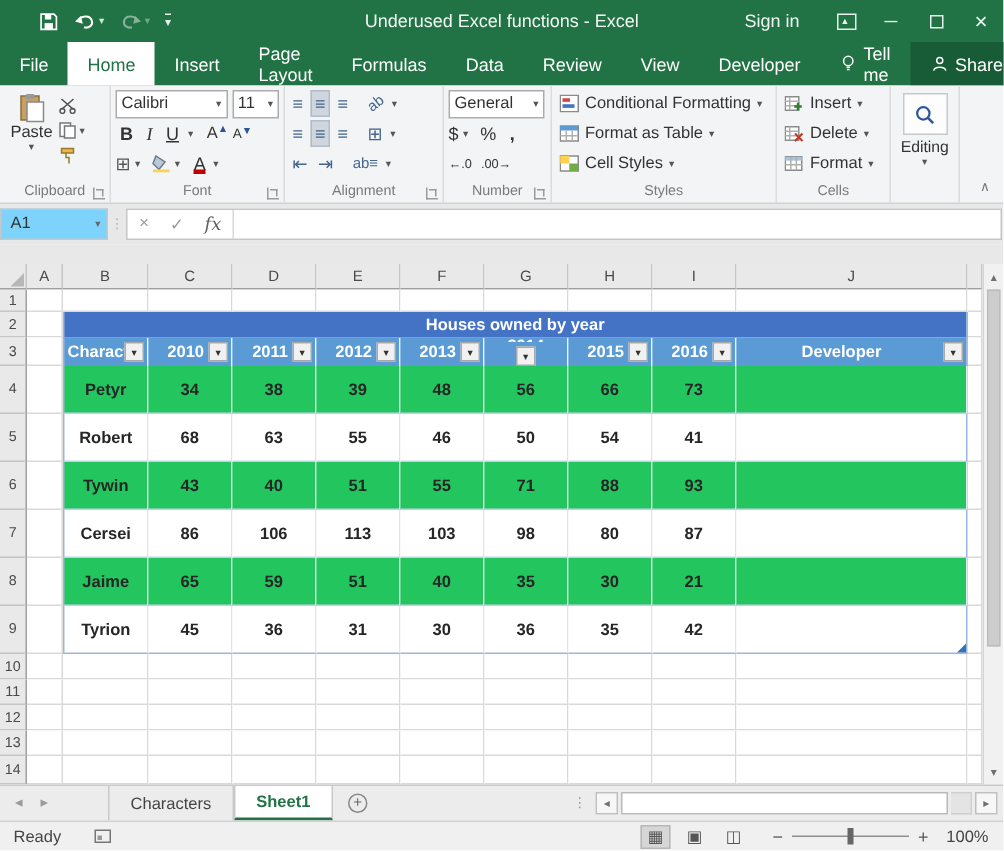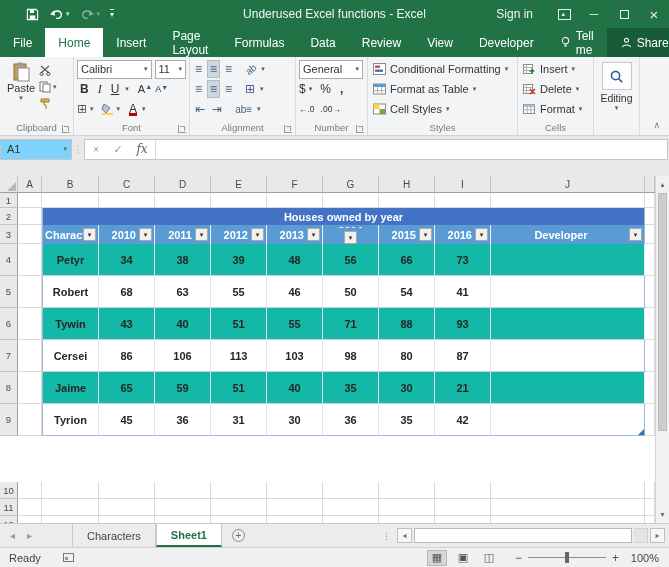--- a/index.html
+++ b/index.html
@@ -93,21 +93,21 @@
   .cell { border-right:1px solid #d9d9d9; border-bottom:1px solid #d9d9d9; background:#fff; flex:0 0 auto; }
 
   
   .t-title { background:#4472c4; border-right:none; border-bottom:none; color:#fff; font-weight:700; font-size:11px; display:flex; align-items:center; justify-content:center; }
   .t-head { background:#5b9bd5; border-right:1px solid #eef3f9; border-bottom:none; color:#fff; font-weight:700; font-size:11px; display:flex; align-items:center; padding:0 2px; }
   .t-head .hlabel { white-space:nowrap; overflow:hidden; }
   .t-head.h-center .hlabel { flex:1; text-align:center; }
   .t-head.h-right { justify-content:flex-end; gap:3px; }
   .fbtn-filter { width:13px; height:13px; background:#f1f1f1; border:1px solid #a9a9a9; display:flex; align-items:center; justify-content:center; font-size:7px; color:#333; flex:0 0 auto; }
   .t-cell { display:flex; align-items:center; justify-content:center; font-size:11px; color:#262626; border-right:1px solid #e0e4ea; border-bottom:1px solid #c3d2e8; }
-  .t-cell.band { background:#14b8a6; border-right-color:#e4e8ee; }
+  .t-cell.band { background:#22c55e; border-right-color:#e4e8ee; }
   .t-name { font-weight:700; }
   .t-val { font-weight:600; }
   .tbl-left { border-left:1px solid #9db7dc; }
   .tbl-right { border-right:1px solid #9db7dc; position:relative; }
   .tbl-bottom { border-bottom:1px solid #9db7dc; }
   .resize-handle { position:absolute; right:0; bottom:0; width:0; height:0; border-left:6px solid transparent; border-bottom:6px solid #2e75b6; }
 
   
   .vscroll { width:14px; height:347px; background:#f1f1f1; border-left:1px solid #d5d5d5; display:flex; flex-direction:column; }
   .vs-btn { height:17px; display:flex; align-items:center; justify-content:center; font-size:8px; color:#707070; }
@@ -615,21 +615,21 @@
             <div class="cell t-cell t-val tbl-bottom" style="width: 56px;">31</div>
             <div class="cell t-cell t-val tbl-bottom" style="width: 56px;">30</div>
             <div class="cell t-cell t-val tbl-bottom" style="width: 56px;">36</div>
             <div class="cell t-cell t-val tbl-bottom" style="width: 56px;">35</div>
             <div class="cell t-cell t-val tbl-bottom" style="width: 56px;">42</div>
             <div class="cell t-cell tbl-right tbl-bottom" style="width: 154px;">
               <span class="resize-handle"></span>
             </div>
             <div class="cell" style="width: 10px;"></div>
           </div>
-          <div class="grow" style="height: 17px; margin-top: 46px;">
+          <div class="grow" style="height: 17px;">
             <div class="rowhead">10</div>
             <div class="cell" style="width: 24px;"></div>
             <div class="cell" style="width: 57px;"></div>
             <div class="cell" style="width: 56px;"></div>
             <div class="cell" style="width: 56px;"></div>
             <div class="cell" style="width: 56px;"></div>
             <div class="cell" style="width: 56px;"></div>
             <div class="cell" style="width: 56px;"></div>
             <div class="cell" style="width: 56px;"></div>
             <div class="cell" style="width: 56px;"></div>
@@ -657,21 +657,21 @@
             <div class="cell" style="width: 56px;"></div>
             <div class="cell" style="width: 56px;"></div>
             <div class="cell" style="width: 56px;"></div>
             <div class="cell" style="width: 56px;"></div>
             <div class="cell" style="width: 56px;"></div>
             <div class="cell" style="width: 56px;"></div>
             <div class="cell" style="width: 56px;"></div>
             <div class="cell" style="width: 154px;"></div>
             <div class="cell" style="width: 10px;"></div>
           </div>
-          <div class="grow" style="height: 17px; padding-left: 20px;">
+          <div class="grow" style="height: 17px;">
             <div class="rowhead">13</div>
             <div class="cell" style="width: 24px;"></div>
             <div class="cell" style="width: 57px;"></div>
             <div class="cell" style="width: 56px;"></div>
             <div class="cell" style="width: 56px;"></div>
             <div class="cell" style="width: 56px;"></div>
             <div class="cell" style="width: 56px;"></div>
             <div class="cell" style="width: 56px;"></div>
             <div class="cell" style="width: 56px;"></div>
             <div class="cell" style="width: 56px;"></div>

